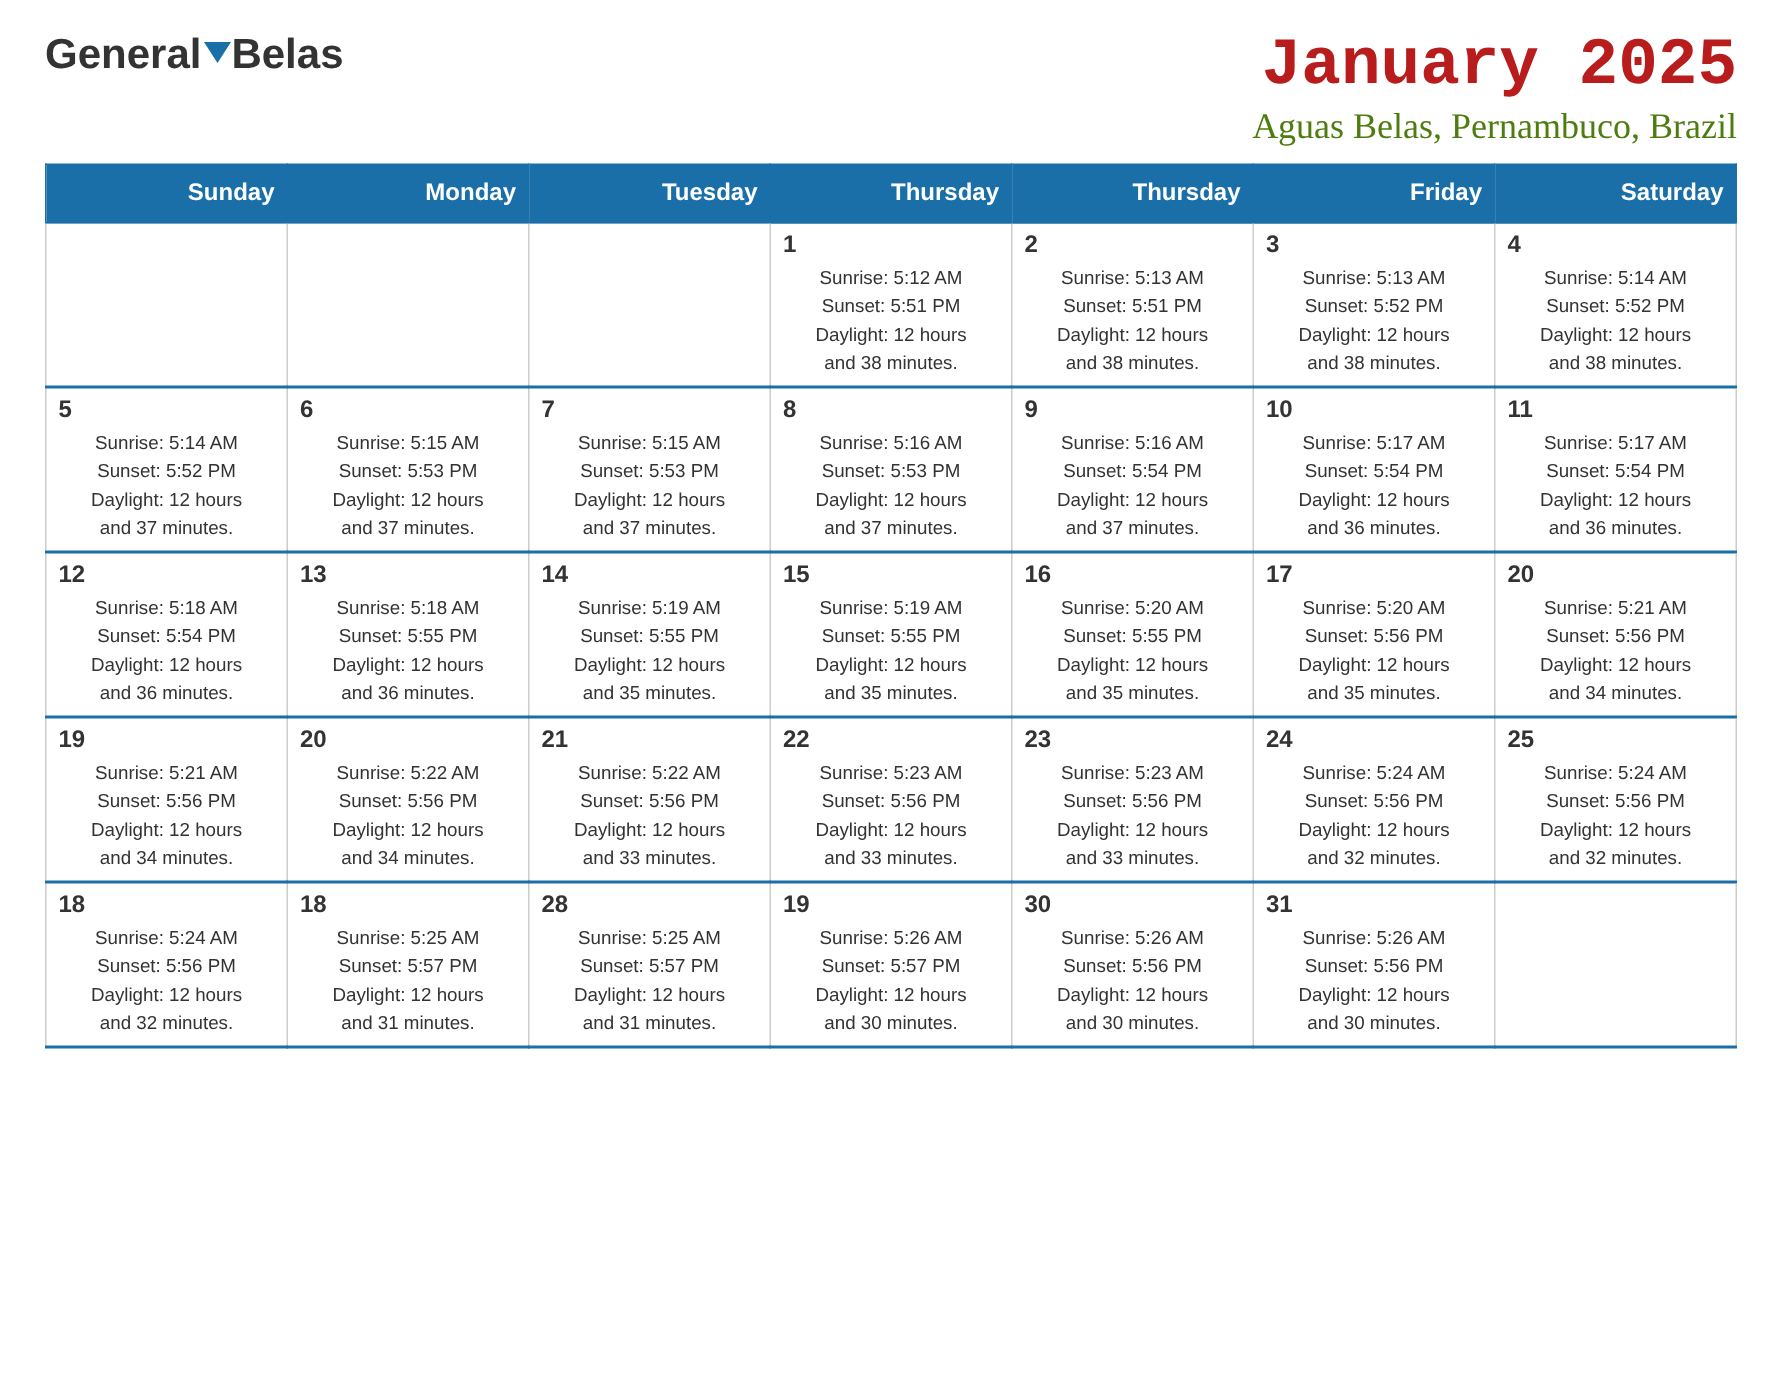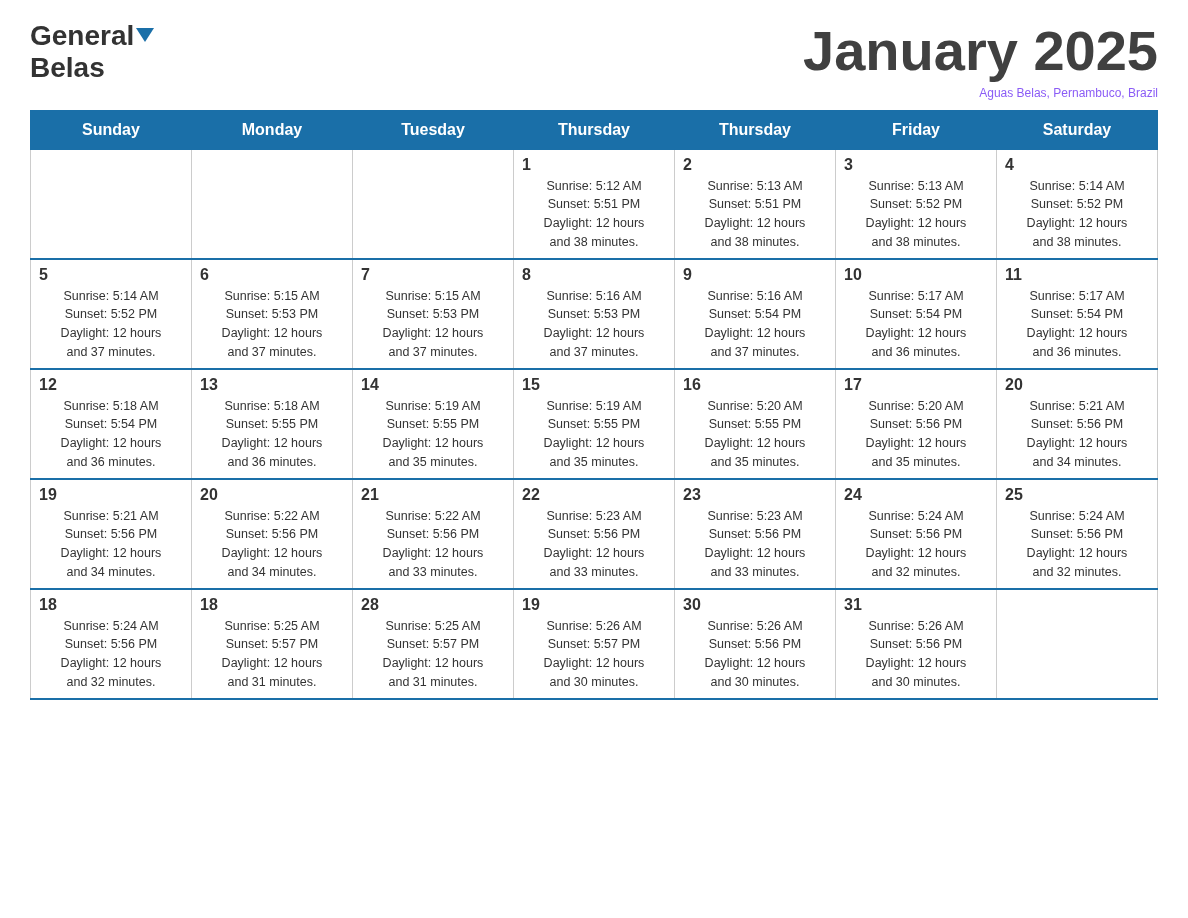--- a/index.html
+++ b/index.html
@@ -12,21 +12,21 @@
       padding: 20px 30px;
     }
     .header {
       display: flex;
       justify-content: space-between;
       align-items: flex-start;
       margin-bottom: 10px;
     }
     .logo {
       display: flex;
-      flex-direction: column;
+      flex-direction: row;
       align-items: flex-start;
     }
     .logo-text {
       font-size: 28px;
       font-weight: bold;
       color: #333;
     }
     .logo-triangle {
       display: inline-block;
       width: 0;
@@ -36,42 +36,44 @@
       border-top: 14px solid #1a6fa8;
       margin-left: 2px;
       vertical-align: middle;
       position: relative;
       top: -3px;
     }
     .title-block {
       text-align: right;
     }
     .page-title {
-      font-size: 56px;
-      font-weight: bold;
-      color: #404040;
+      font-size: 44px;
+      font-weight: bold;
+      color: #b91c1c;
       line-height: 1.1;
+      font-family: Liberation Mono, monospace;
     }
     .subtitle {
-      font-size: 12px;
-      color: #8b5cf6;
+      font-size: 24px;
+      color: #4d7c0f;
       margin-top: 4px;
+      font-family: Liberation Serif, serif;
     }
     .calendar {
       width: 100%;
       border-collapse: collapse;
       margin-top: 10px;
     }
     .calendar thead tr th {
       background-color: #1a6fa8;
       color: #fff;
       font-size: 16px;
       font-weight: bold;
       padding: 10px 8px;
-      text-align: center;
+      text-align: right;
       border: 1px solid #1a6fa8;
     }
     .calendar tbody tr td {
       vertical-align: top;
       border: 1px solid #ccc;
       padding: 6px 8px;
       width: calc(100% / 7);
       min-height: 90px;
       font-size: 13px;
       color: #333;

